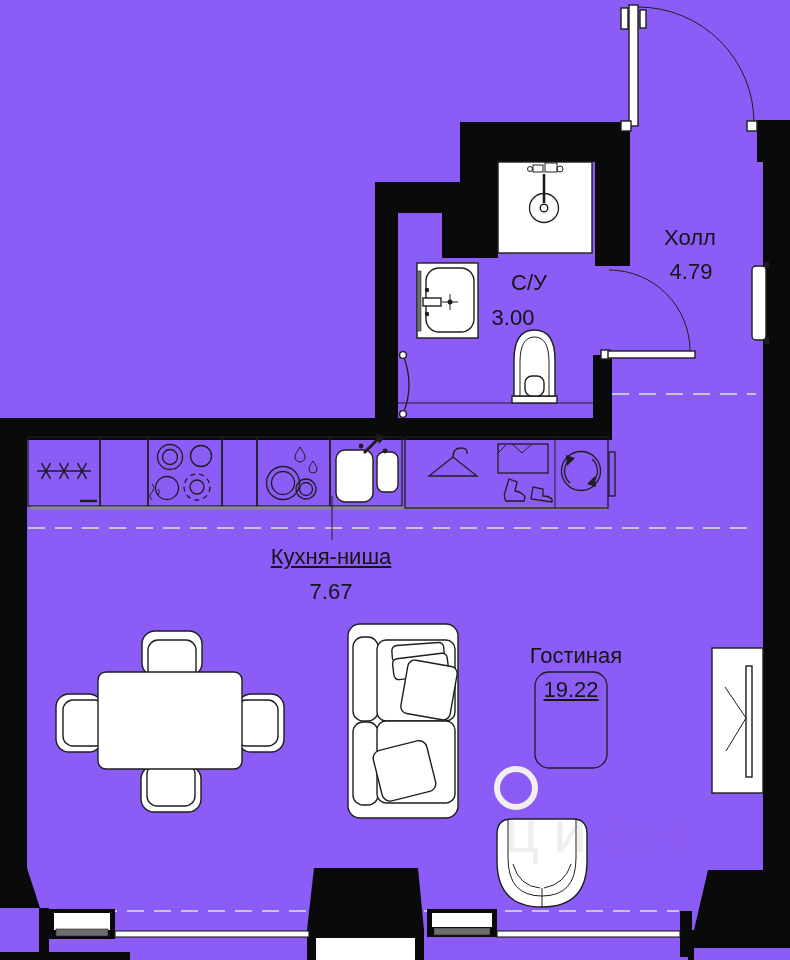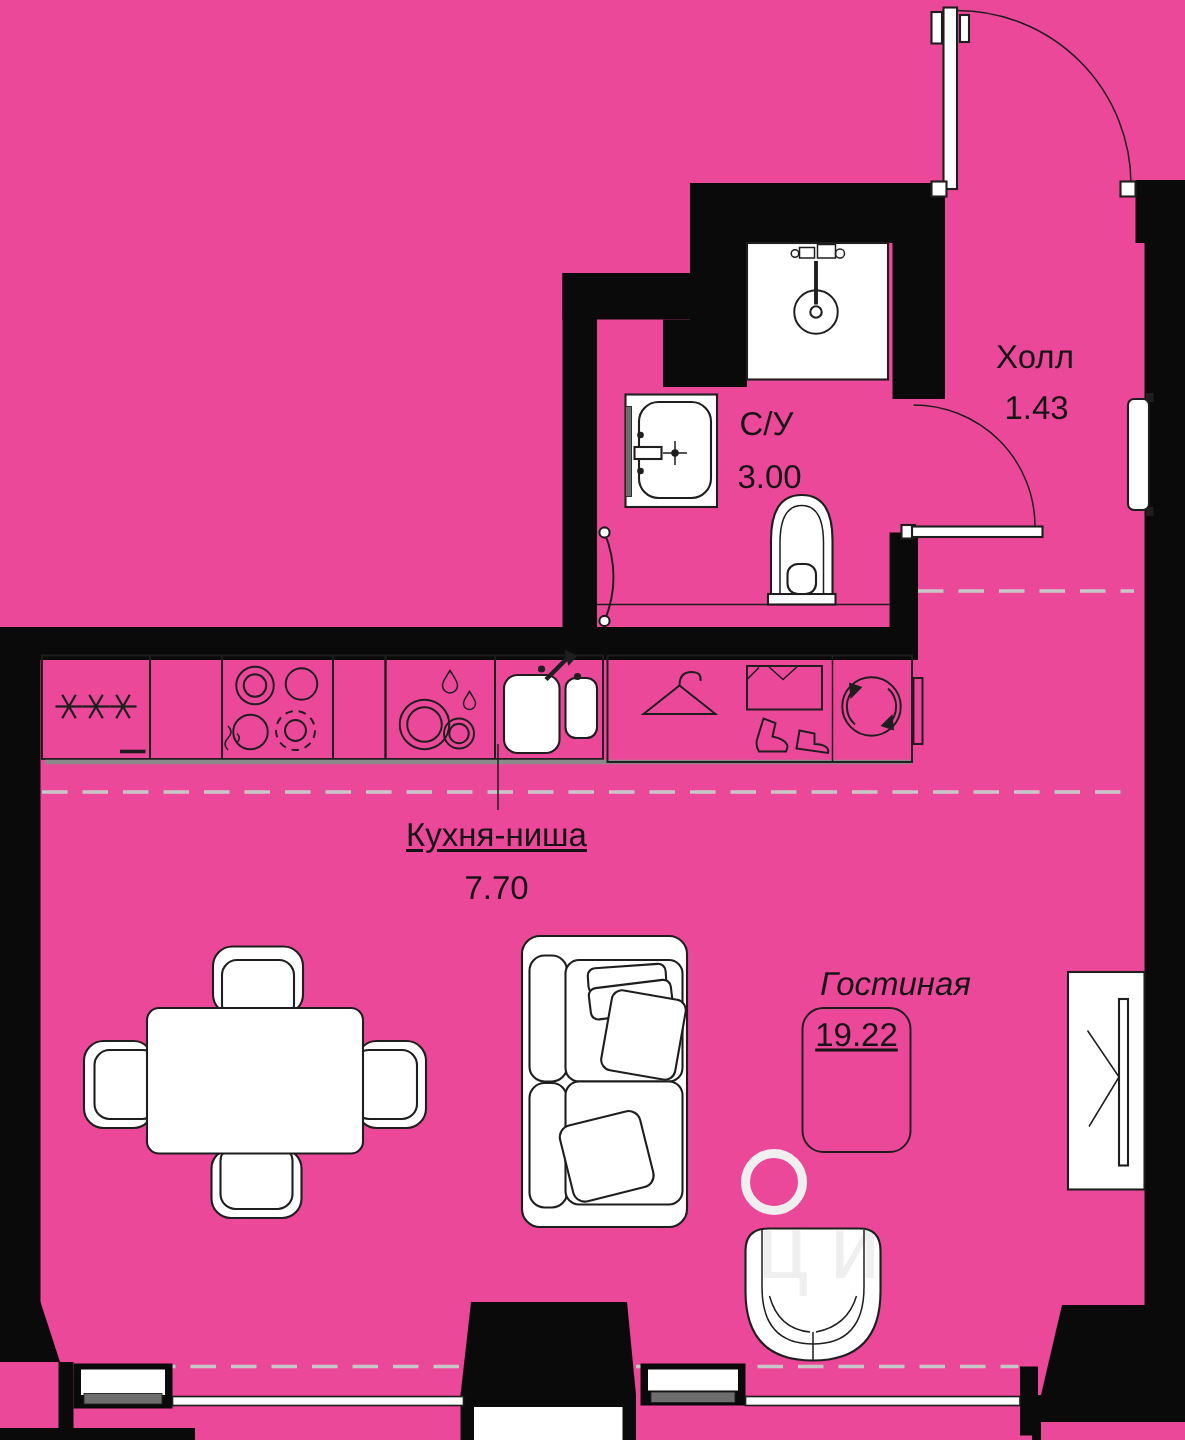--- a/index.html
+++ b/index.html
@@ -1,16 +1,16 @@
 <!DOCTYPE html>
 <html><head>
 <meta charset="utf-8">
 <style>
   html,body{margin:0;padding:0;background:#fff;}
-  #plan{position:relative;width:790px;height:960px;background:#ec4899;overflow:hidden;
+  #plan{position:relative;width:790px;height:960px;background:#8b5cf6;overflow:hidden;
         font-family:"Liberation Sans", sans-serif;}
   #plan svg{position:absolute;left:0;top:0;}
   .room-label{position:absolute;transform:translateX(-50%);font-size:22px;color:#151515;
               white-space:nowrap;line-height:1;}
   .watermark{position:absolute;transform:translateX(-50%);font-size:60px;letter-spacing:14px;
              color:#efefef;mix-blend-mode:darken;white-space:nowrap;}
   
   .w{fill:#0a0a0a;stroke:none;}
   .f{fill:#ffffff;stroke:#1e1e1e;stroke-width:1.4;}
   .s{fill:none;stroke:#1e1e1e;stroke-width:1.3;}
@@ -258,25 +258,25 @@
   </g>
 
   <g>
     <rect class="f" x="712" y="648" width="51" height="145" stroke-width="1.5"></rect>
     <rect class="f" x="746" y="666" width="6" height="111" stroke-width="1.1"></rect>
     <path class="t" d="M725,687 L746,718 M726,751 L746,718"></path>
   </g>
 </svg>
 
   <div class="room-label" style="left:690px;top:227px;">Холл</div>
-  <div class="room-label" style="left:691px;top:261px;">1.43</div>
-
-  <div class="room-label" style="left:511px;top:272px;">С/У</div>
+  <div class="room-label" style="left:691px;top:261px;">4.79</div>
+
+  <div class="room-label" style="left:529px;top:272px;">С/У</div>
   <div class="room-label" style="left:513px;top:307px;text-align:right;">3.00</div>
 
   <div class="room-label" style="left:331px;top:546px;text-decoration:underline;">Кухня-ниша</div>
-  <div class="room-label" style="left:331px;top:581px;">7.70</div>
-
-  <div class="room-label" style="left:597px;top:645px;font-style:italic;">Гостиная</div>
+  <div class="room-label" style="left:331px;top:581px;">7.67</div>
+
+  <div class="room-label" style="left:576px;top:645px;">Гостиная</div>
   <div class="room-label" style="left:571px;top:679px;text-decoration:underline;">19.22</div>
 
   <div class="watermark" style="left:600px;top:797px;">циан</div>
 </div>
 
 </body></html>

